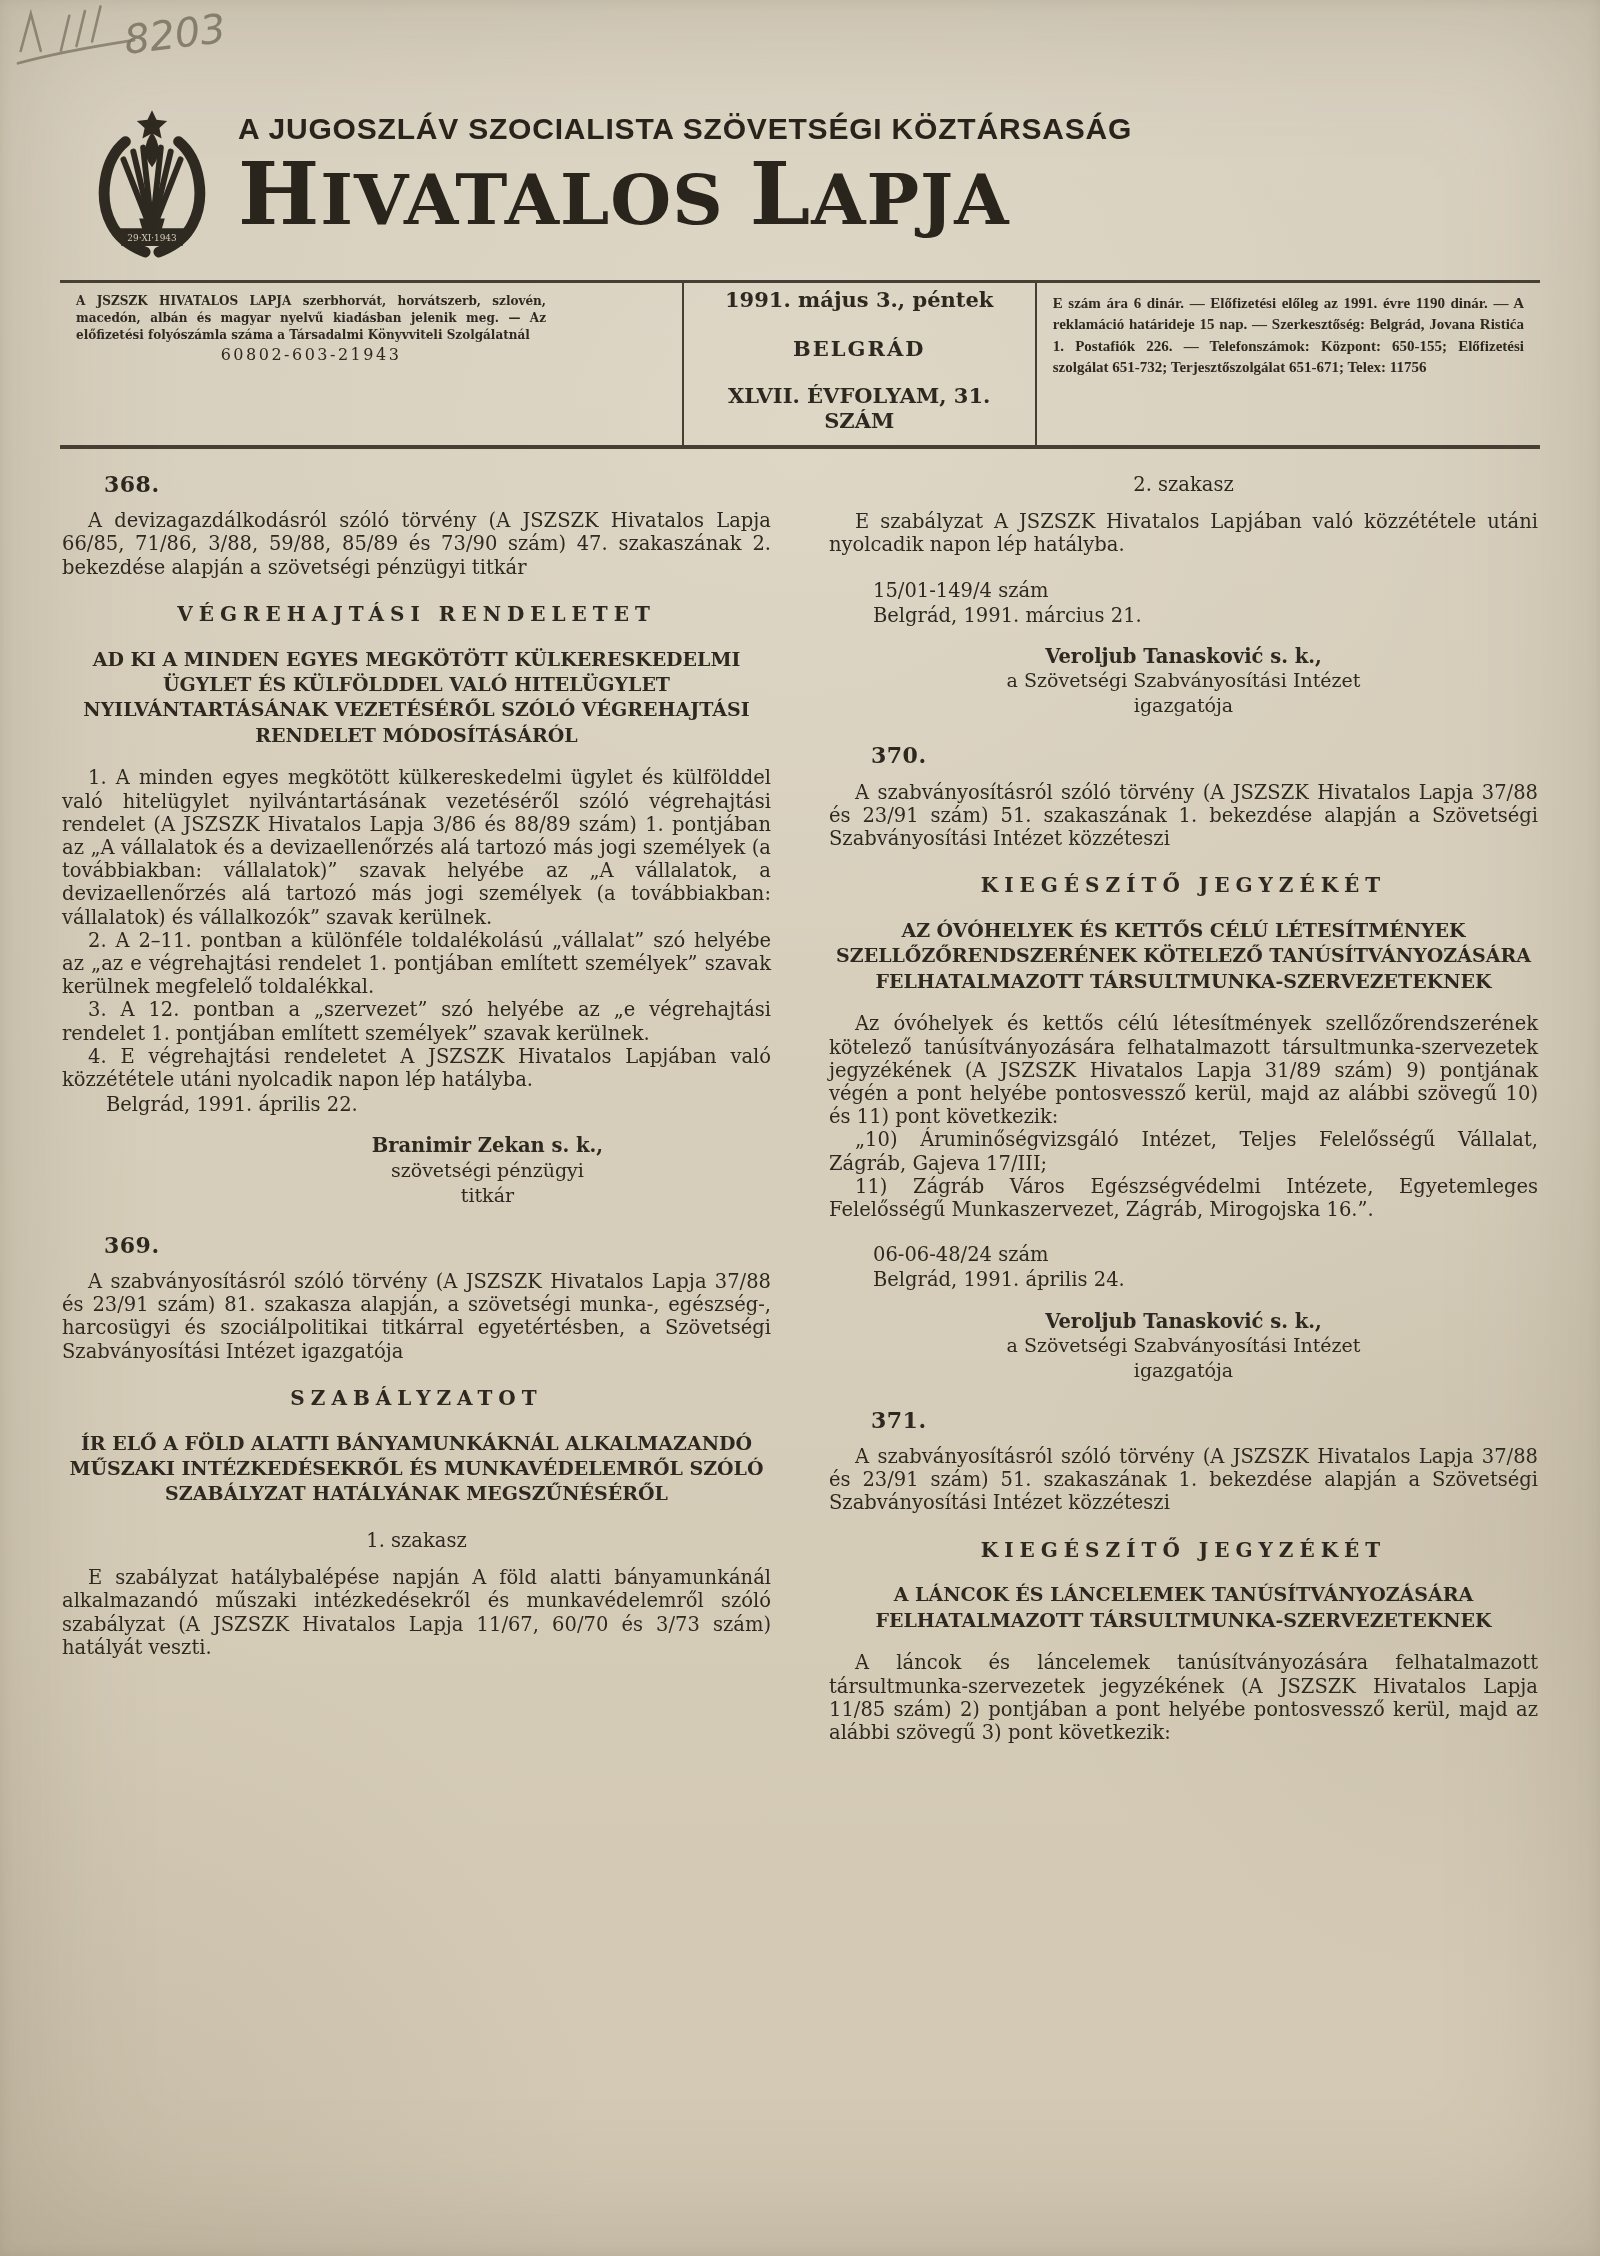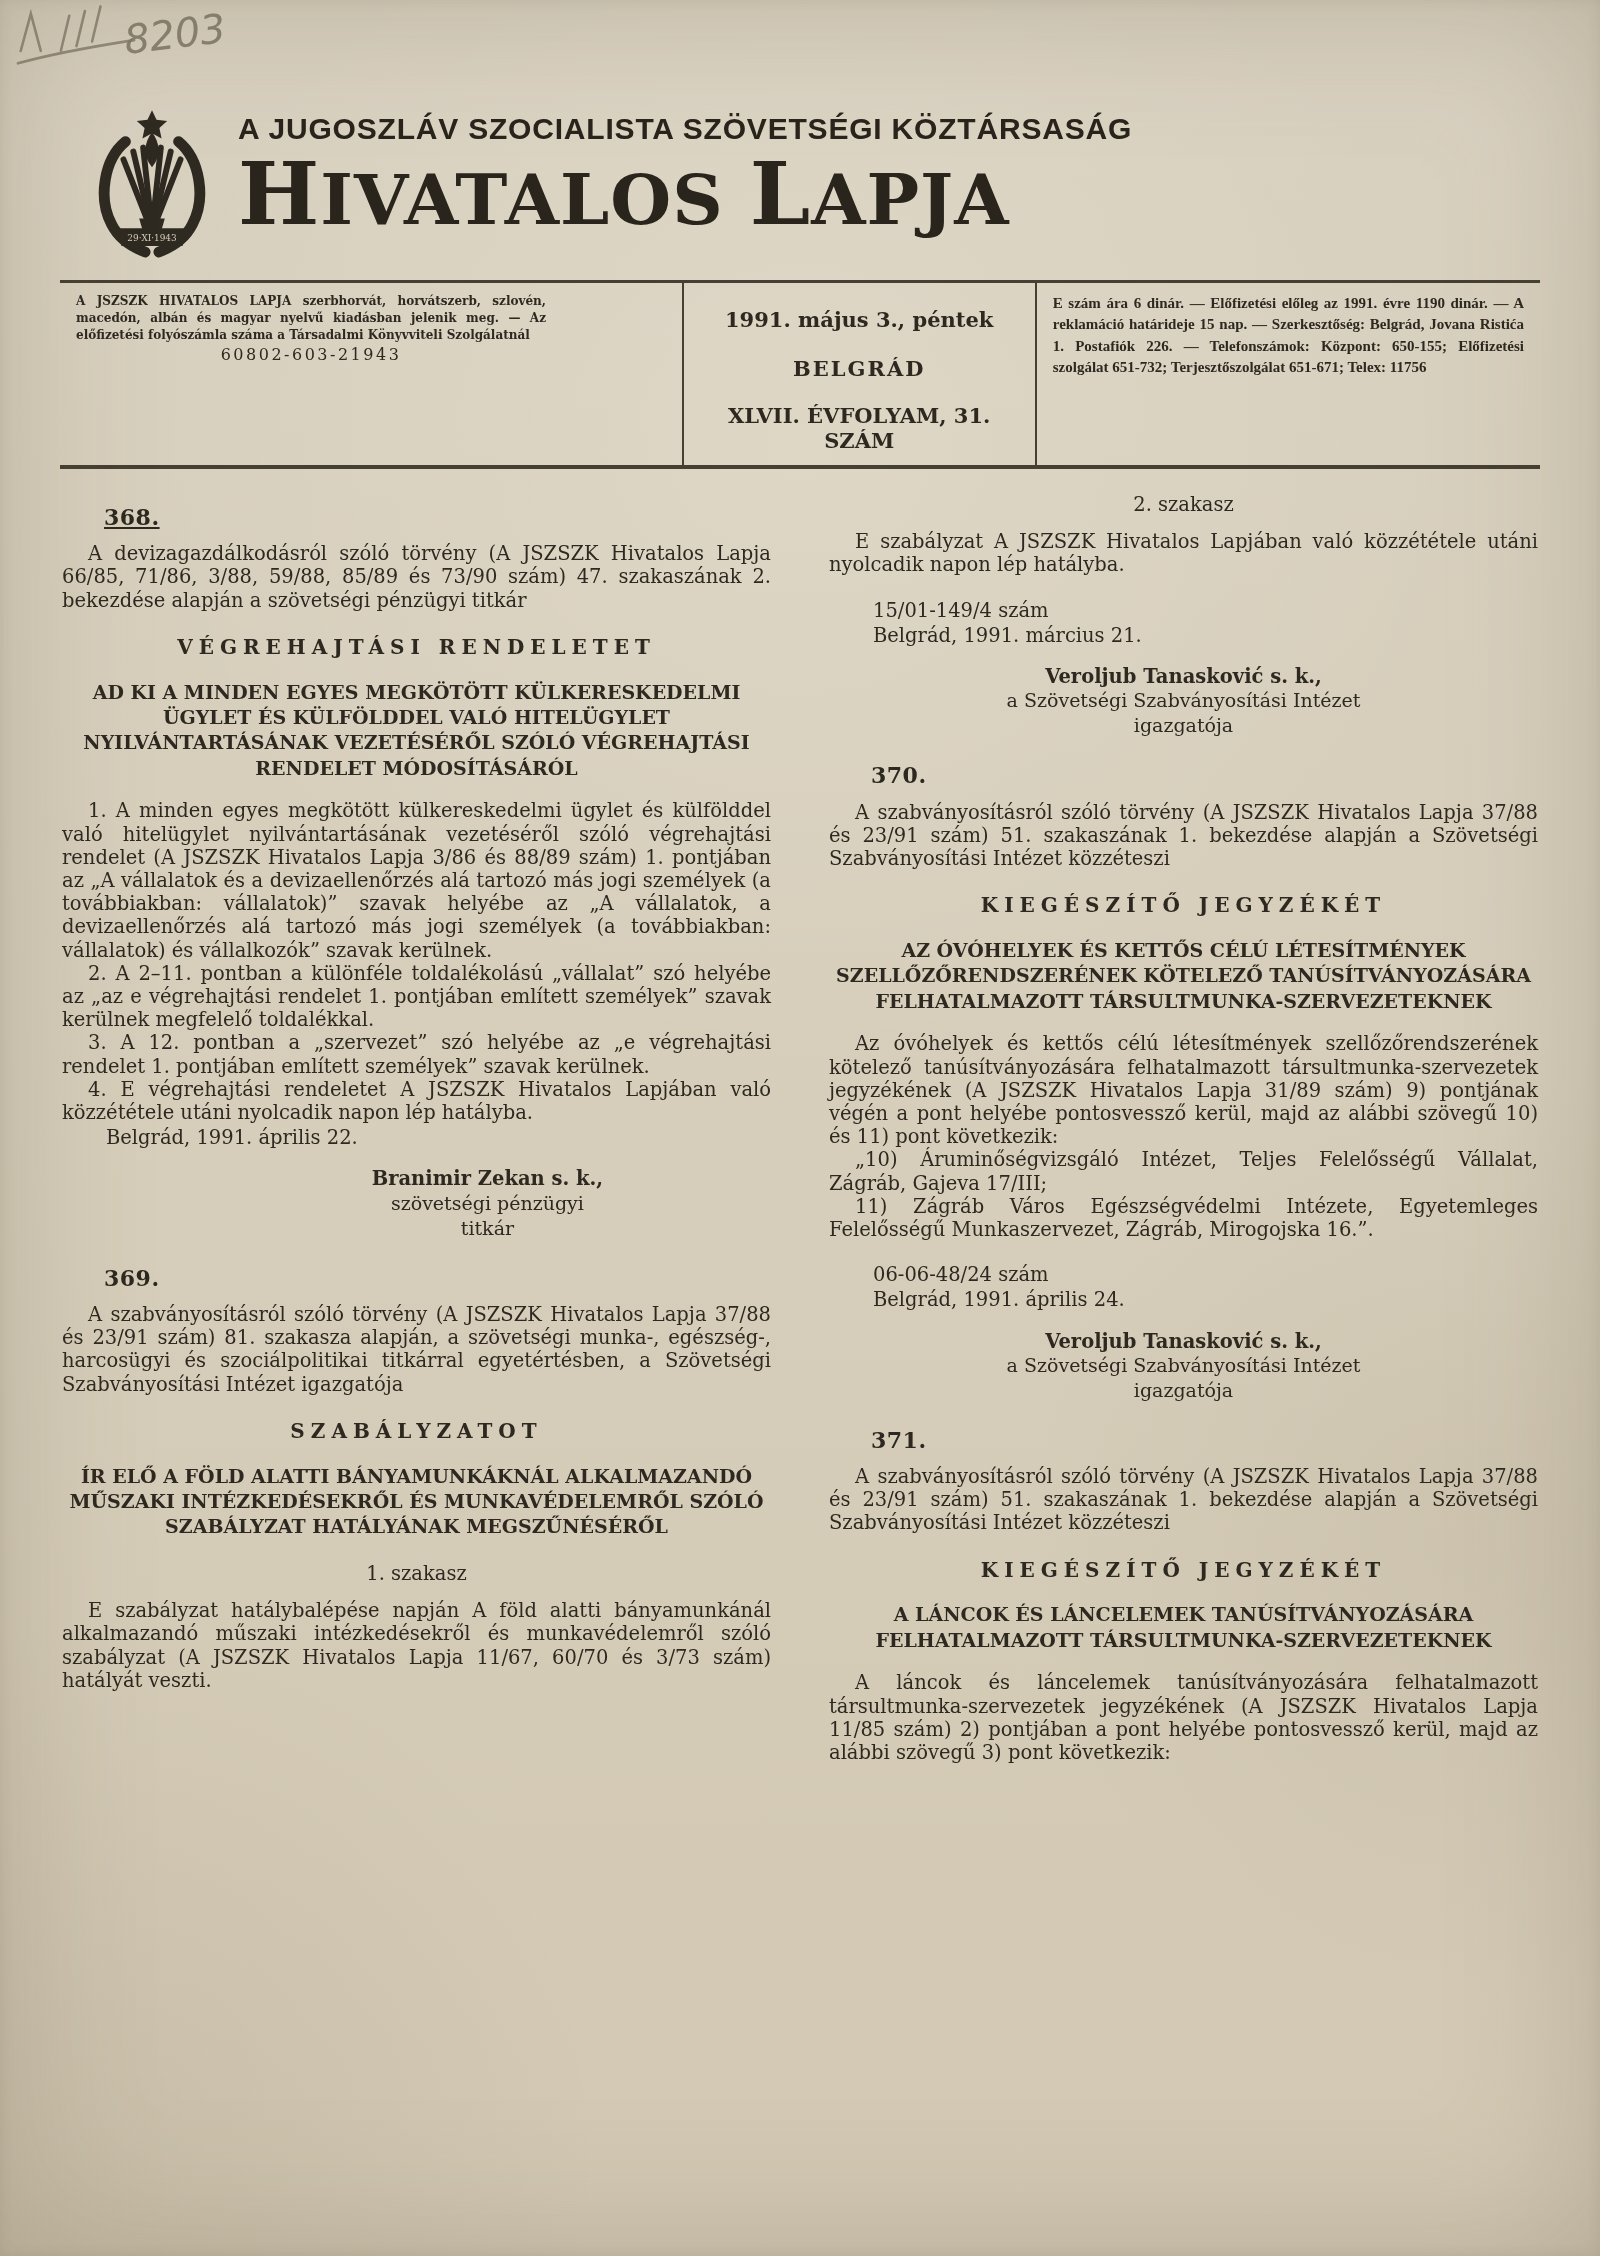--- a/index.html
+++ b/index.html
@@ -49,36 +49,36 @@
   .info-cell { padding:10px 16px 12px; }
   .cell-pub { flex:0 0 42%; }
   .cell-pub .pub-text {
     max-width:470px; font-weight:700; font-size:12px; line-height:1.4; text-align:justify;
   }
   .cell-pub .account {
     max-width:470px; font-weight:400; font-size:16px; letter-spacing:2.5px;
     text-align:center; margin-top:2px;
   }
   .cell-issue {
-    flex:0 0 24%; text-align:center; padding-top:24px;
+    flex:0 0 24%; text-align:center; padding-top:4px;
     border-left:2px solid #463f33; border-right:2px solid #463f33;
   }
   .cell-issue .date { font-weight:700; font-size:21px; }
   .cell-issue .city { font-weight:700; font-size:21px; letter-spacing:2px; margin-top:24px; }
   .cell-issue .volume { font-weight:700; font-size:21px; margin-top:22px; }
   .cell-sub { flex:1; }
   .cell-sub .sub-text { font-weight:700; font-size:15px; line-height:1.42; text-align:justify;font-family:Liberation Serif, serif; }
 
   
   .columns { display:flex; gap:58px; padding:10px 62px 0; }
   .col { flex:1; min-width:0; font-size:19.5px; line-height:1.19; }
 
   .article { margin-top:6px; }
   .art-number { font-weight:700; font-size:22px; letter-spacing:.5px; margin:24px 0 12px 42px; }
-  .art-number.first { margin-top:25px;text-decoration:underline; }
+  .art-number.first { margin-top:12px; }
   .p { text-align:justify; text-indent:26px; }
   .act-title { text-align:center; font-weight:700; font-size:20px; letter-spacing:.30em; margin:24px 0 20px; }
   .subject { text-align:center; font-weight:700; font-size:19px; line-height:1.34; margin:0 6px 18px; }
   .section-label { text-align:center; font-size:19.5px; margin:22px 0 14px; }
   .ref { margin:22px 0 0 44px; }
   .place { margin:2px 0 0 44px; }
   .sig { text-align:center; margin:18px auto 4px; width:80%; }
   .sig.offset { width:62%; margin-left:auto; margin-right:9%; }
   .sig .name { font-weight:700; font-size:19.5px; }
   .sig .role { font-size:19px; line-height:1.32; }

